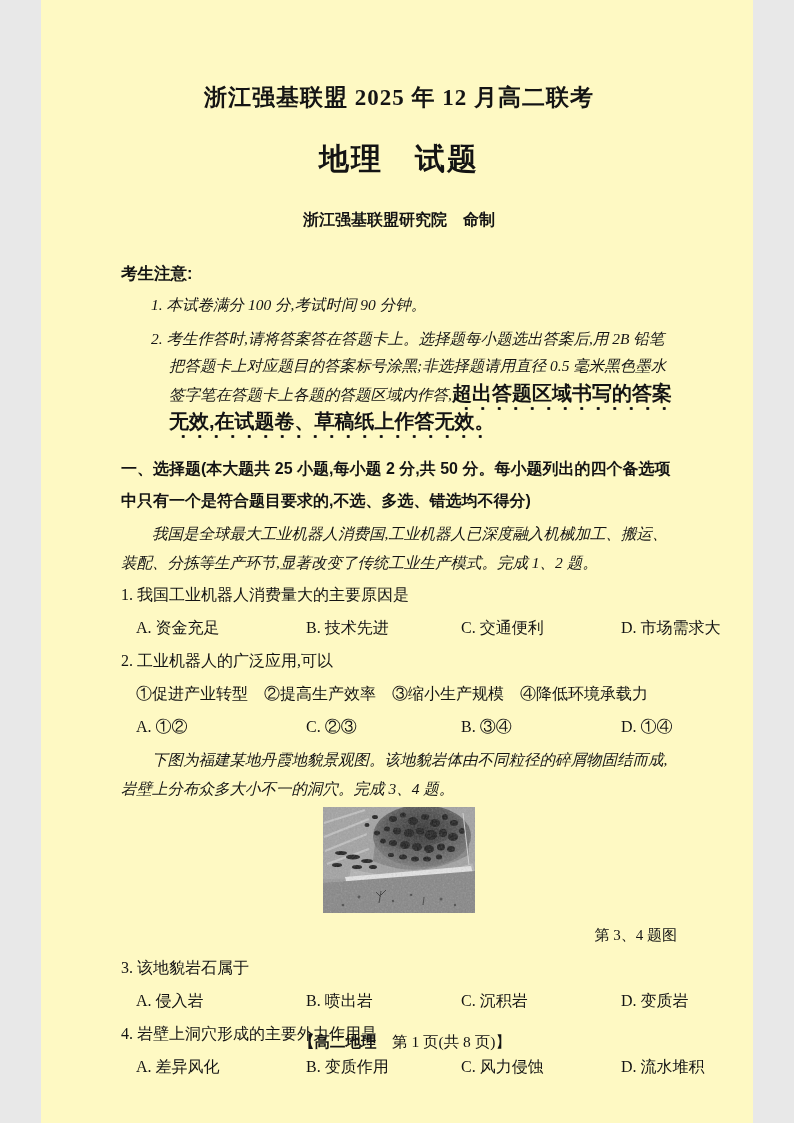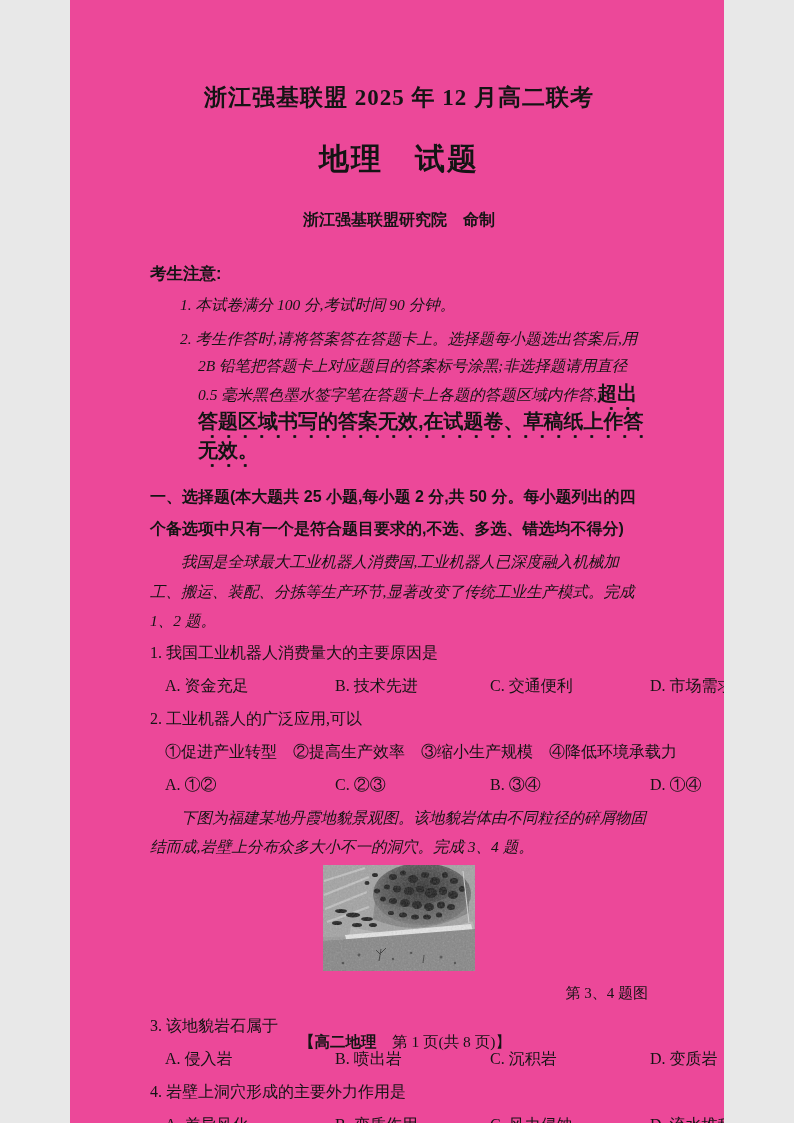--- a/index.html
+++ b/index.html
@@ -1,20 +1,20 @@
 <!DOCTYPE html>
 <html lang="zh"><head>
 <meta charset="utf-8">
 <style>
   html,body{margin:0;padding:0;background:#e8e8e8;}
   .page{
     position:relative;
-    width:654px;height:1123px;
+    width:712px;height:1123px;
     margin:0 auto;
-    background:#ec4899;
+    background:#fef9c3;
     box-sizing:border-box;
     padding:82px 76px 0 80px;
     font-family:"Liberation Serif", serif;
     color:#141414;
     overflow:hidden;
   }
   .title{
     margin:0;text-align:center;
     font-size:23px;font-weight:700;
     font-family:"Liberation Serif", serif;

